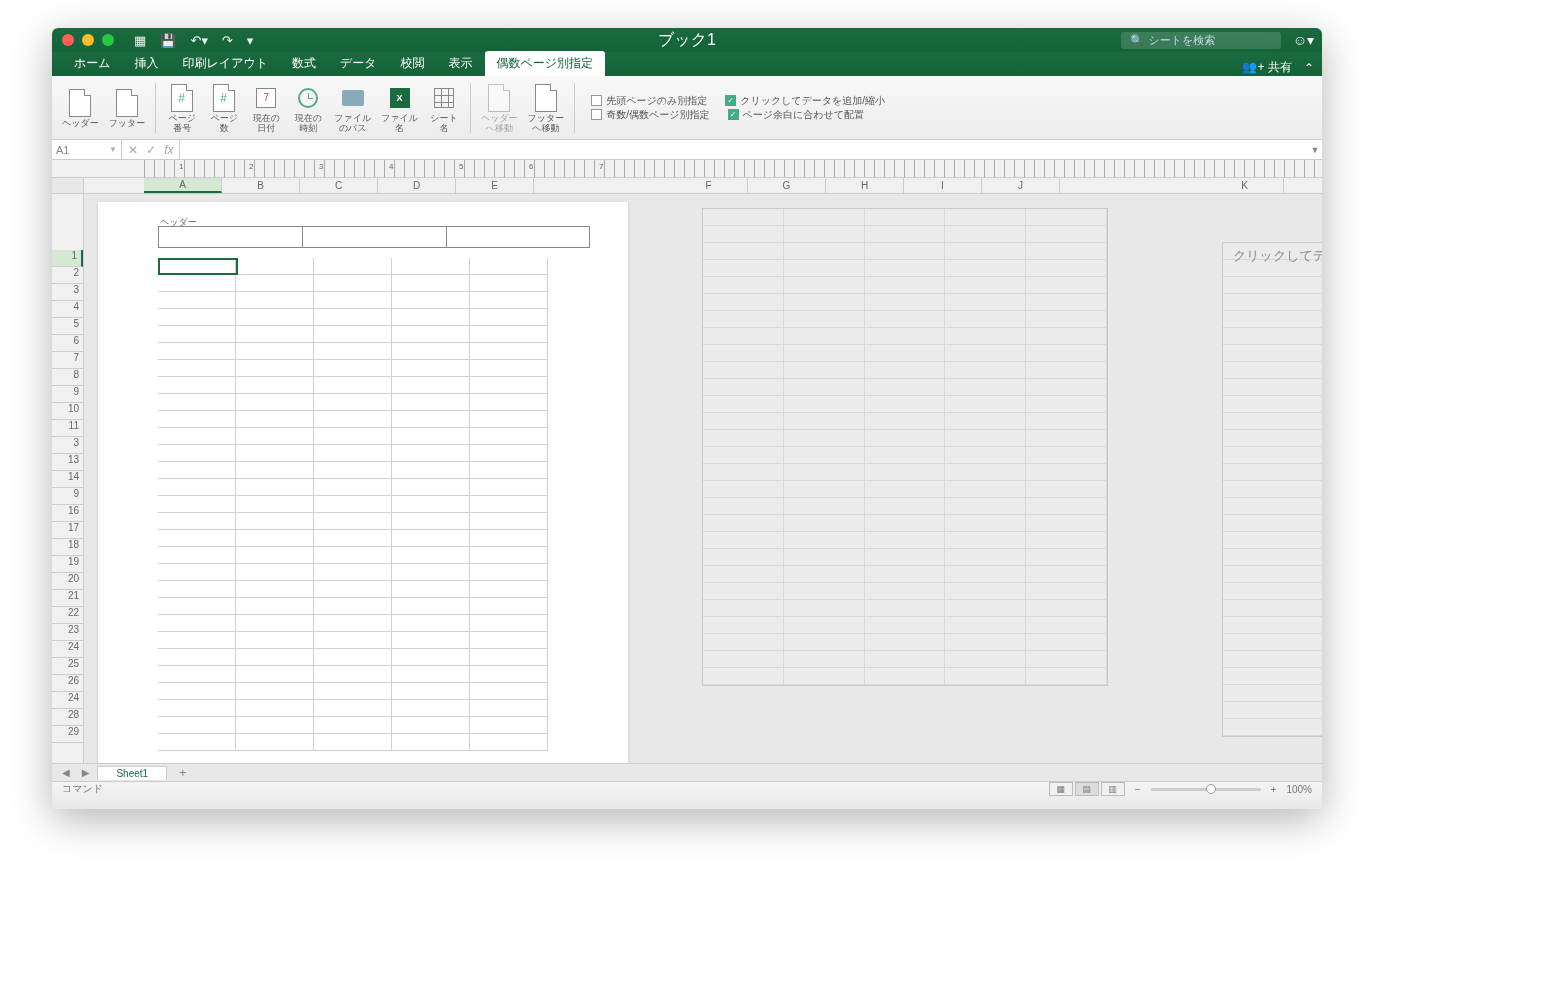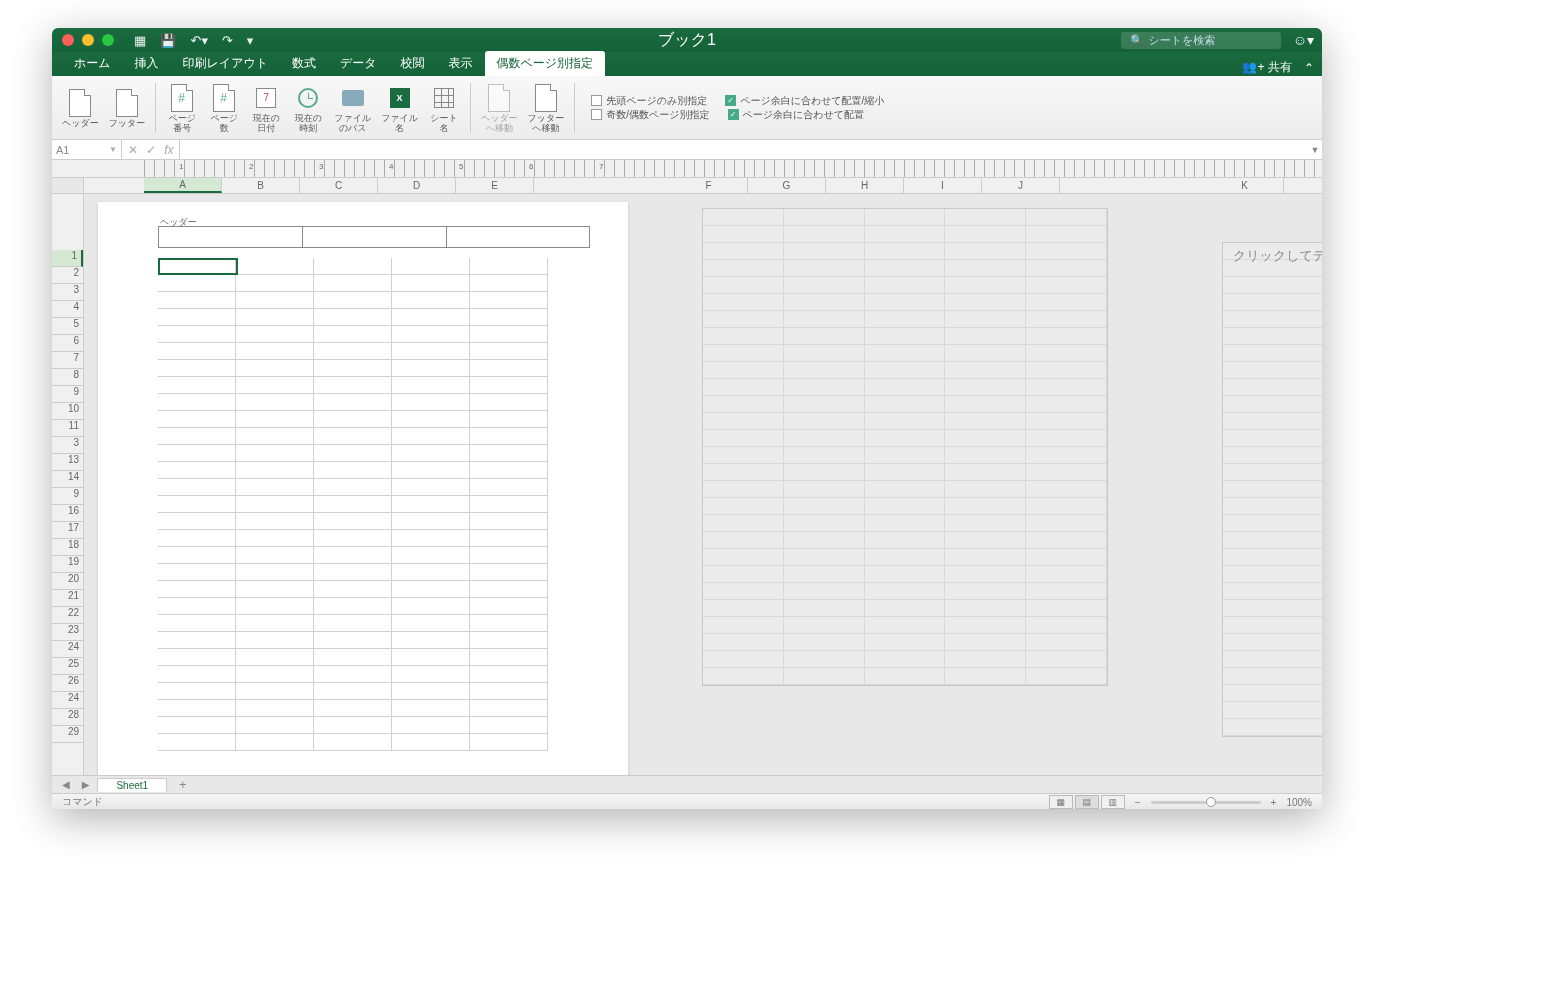--- a/index.html
+++ b/index.html
@@ -86,21 +86,21 @@
 .page2-data { font-size: 13px; color: #888; padding: 4px 10px; }
 .page3 { left: 1098px; top: 8px; width: 400px; height: 800px; background: #e8e8e8; box-shadow: none; }
 
 
 .sheet-tabs { height: 18px; background: #e8e8e8; border-top: 1px solid #ccc; display: flex; align-items: center; padding-left: 6px; gap: 4px; }
 .st-nav { font-size: 10px; color: #888; padding: 0 4px; }
 .st-tab { background: #fff; border: 1px solid #ccc; border-bottom: none; padding: 1px 18px; font-size: 10px; color: #1a6b3f; border-radius: 0 0 2px 2px; }
 .st-add { font-size: 13px; color: #888; padding: 0 8px; }
 
 
-.status { height: 16px; background: linear-gradient(#f4f4f4, #e8e8e8); border-top: 1px solid #ccc; display: flex; align-items: flex-end; padding: 0 10px; font-size: 10px; color: #777; justify-content: space-between; }
+.status { height: 28px; background: linear-gradient(#f4f4f4, #e8e8e8); border-top: 1px solid #ccc; display: flex; align-items: flex-start; padding: 0 10px; font-size: 10px; color: #777; justify-content: space-between; }
 .status-r { display: flex; align-items: center; gap: 10px; }
 .view-btns { display: flex; gap: 2px; }
 .view-btn { width: 24px; height: 14px; border: 1px solid #bbb; background: #f0f0f0; display: flex; align-items: center; justify-content: center; font-size: 9px; }
 .view-btn.active { background: #ddd; }
 .zoom-slider { width: 110px; height: 3px; background: #ccc; position: relative; border-radius: 2px; }
 .zoom-thumb { position: absolute; left: 50%; top: -4px; width: 10px; height: 10px; background: #fff; border: 1px solid #999; border-radius: 50%; }
 
 
 .ico-doc { width: 22px; height: 28px; border: 1px solid #888; background: #fff; position: relative; }
 .ico-doc::before { content: ''; position: absolute; right: -1px; top: -1px; width: 6px; height: 6px; background: #f8f8f8; border-left: 1px solid #888; border-bottom: 1px solid #888; }
@@ -240,21 +240,21 @@
       </div>
     <div class="rsep"></div>
     <div class="rchecks">
       <div class="rcheck-row">
         <div class="rcheck">
             <div class="box"></div>
             <span>先頭ページのみ別指定</span>
           </div>
         <div class="rcheck checked">
             <div class="box">✓</div>
-            <span>ページ余白に合わせて配置/縮小</span>
+            <span>クリックしてデータを追加/縮小</span>
           </div>
       </div>
       <div class="rcheck-row">
         <div class="rcheck">
             <div class="box"></div>
             <span>奇数/偶数ページ別指定</span>
           </div>
         <div class="rcheck checked">
             <div class="box">✓</div>
             <span>ページ余白に合わせて配置</span>

